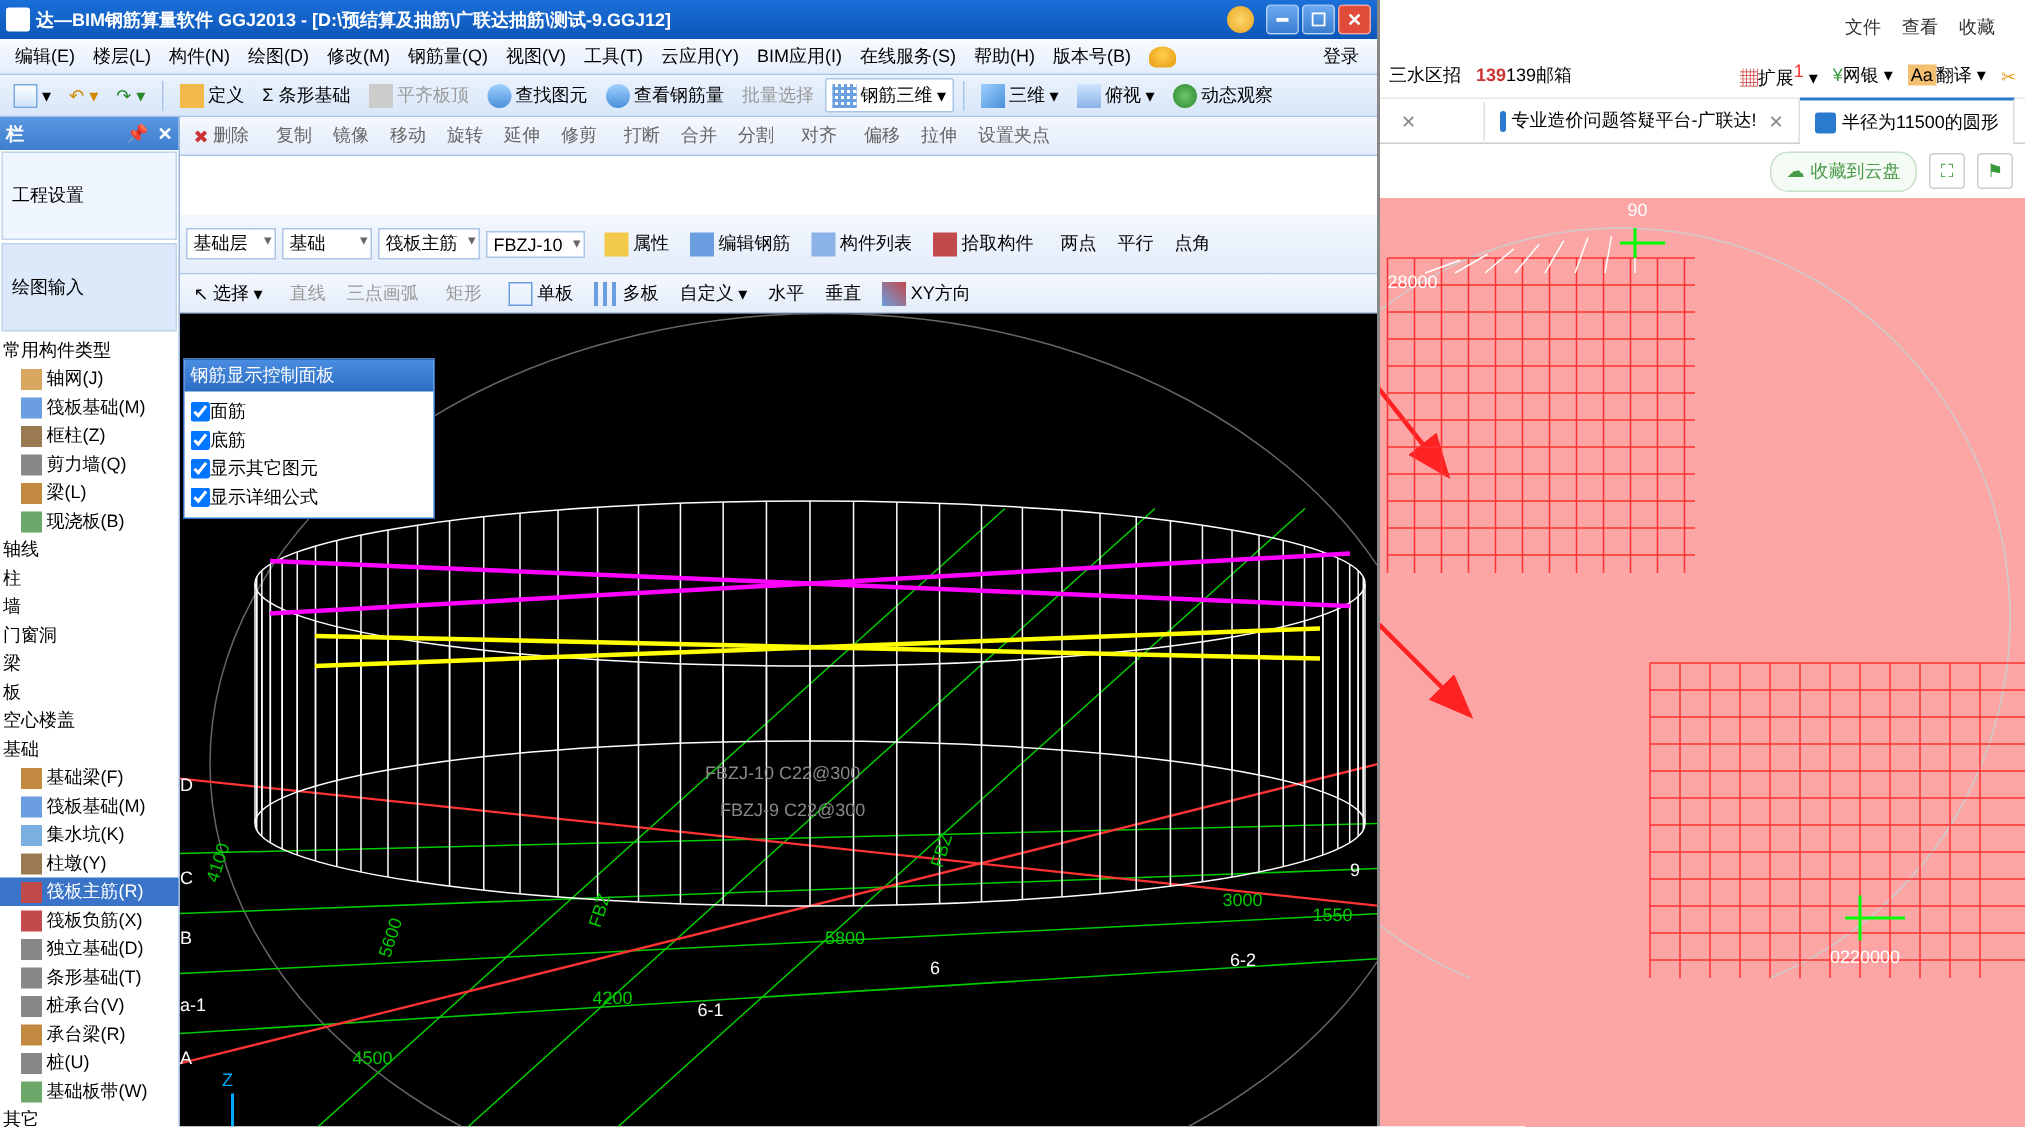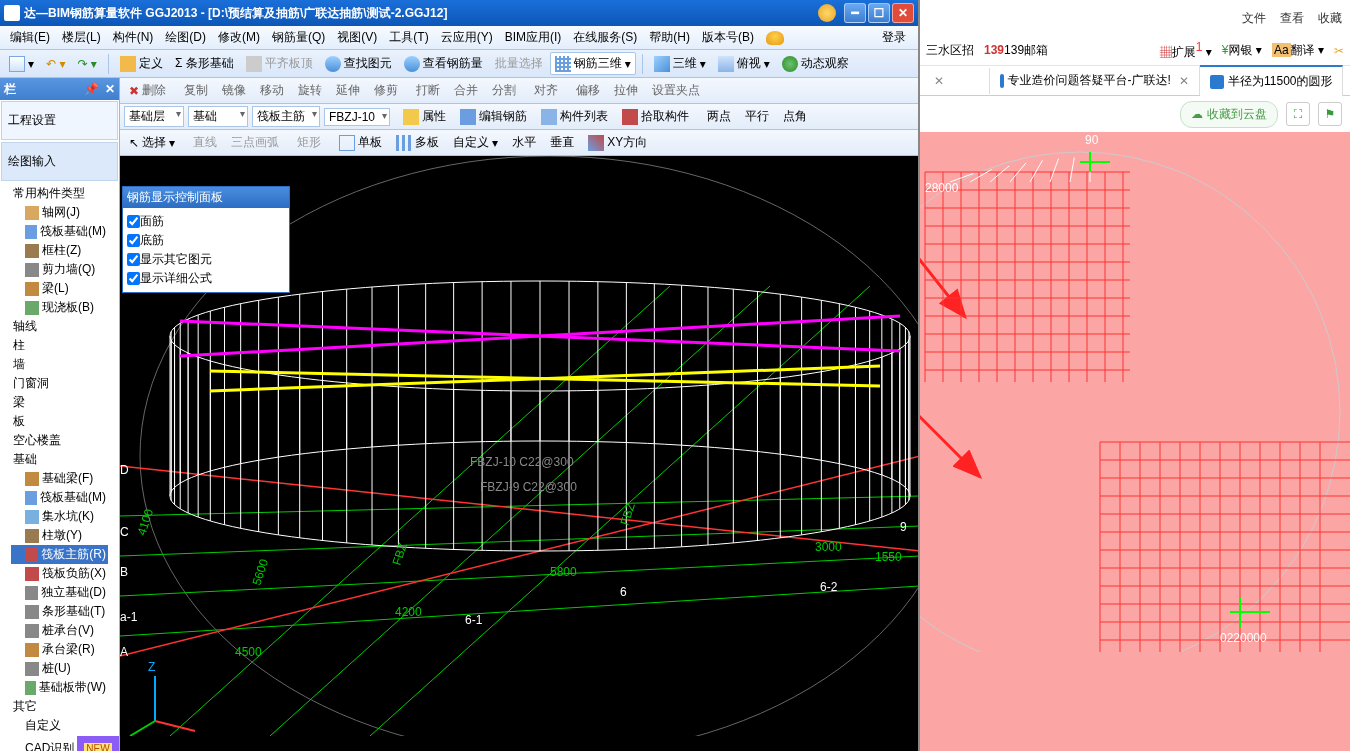--- a/index.html
+++ b/index.html
@@ -15,40 +15,40 @@
 .menubar span { padding: 0 6px; cursor: default; }
 .menubar .login { margin-left: auto; padding-right: 8px; }
 .toolbar { height: 28px; background: linear-gradient(#eaf2fc,#d9e7fa); border-bottom: 1px solid #a9c5e8; display: flex; align-items: center; padding: 0 4px; gap: 2px; }
 .toolbar .sep { width:1px; height:20px; background:#a9c5e8; margin:0 4px; }
 .tbtn { padding: 2px 4px; display: inline-flex; align-items: center; gap: 3px; border: 1px solid transparent; border-radius: 2px; }
 .icon16 { width:16px; height:16px; display:inline-block; }
 .content { flex:1; display:flex; min-height:0; }
 .sidebar { width:120px; background:#fff; border-right:1px solid #9ab8dd; display:flex; flex-direction:column; }
 .sidehead { height:22px; background: linear-gradient(#5a96e0,#3f7fcf); color:#fff; display:flex; align-items:center; padding:0 4px; font-weight:bold; }
 .sidehead .x { margin-left:auto; }
-.sidecat { padding:10px 6px; border:1px solid #c0d4ec; background:#f0f6ff; margin:1px; }
+.sidecat { padding:20px 6px; border:1px solid #c0d4ec; background:#f0f6ff; margin:1px; }
 .sidecat.active { background:#dce9fa; }
-.tree { flex:1; overflow:auto; padding:2px 11px; }
+.tree { flex:1; overflow:auto; padding:2px 0; }
 .treeitem { padding:1px 2px 1px 14px; display:flex; align-items:center; gap:3px; white-space:nowrap; }
 .treeitem.l1 { padding-left:2px; font-weight:normal; }
 .treeitem .ticon { width:14px; height:14px; display:inline-block; }
 .treeitem.sel { background:#3a74c8; color:#fff; }
 .mainarea { flex:1; display:flex; flex-direction:column; min-width:0; }
 .subtb { height:26px; background:linear-gradient(#f4f8fe,#e3ecfa); border-bottom:1px solid #a9c5e8; display:flex; align-items:center; padding:0 4px; gap:4px; color:#666; }
-.subtb2 { height:26px; background:linear-gradient(#f4f8fe,#e3ecfa); border-bottom:1px solid #a9c5e8; display:flex; align-items:center; padding:0 4px; gap:4px; }
+.subtb2 { height:40px; background:linear-gradient(#f4f8fe,#e3ecfa); border-bottom:1px solid #a9c5e8; display:flex; align-items:center; padding:0 4px; gap:4px;margin-top:39px; }
 .subtb3 { height:26px; background:linear-gradient(#f4f8fe,#e3ecfa); border-bottom:1px solid #a9c5e8; display:flex; align-items:center; padding:0 4px; gap:4px; }
 .combo { border:1px solid #a9c5e8; background:#fff; padding:1px 14px 1px 4px; position:relative; min-width:60px; }
 .combo::after { content:"▾"; position:absolute; right:2px; top:1px; color:#666; font-size:10px; }
 .viewport { flex:1; background:#000; position:relative; overflow:hidden; }
 .floatpanel { position:absolute; left:2px; top:30px; width:168px; background:#fff; border:1px solid #2a6dc2; }
 .floatpanel .fphead { background:linear-gradient(#4a8de0,#2a6dc2); color:#fff; padding:2px 4px; }
 .floatpanel .fpbody { padding:4px; }
 .floatpanel label { display:flex; align-items:center; gap:0; padding:1px 0; }
 .right-app { flex:1; height:751px; display:flex; flex-direction:column; background:#fff; }
-.rtop { height:36px; display:flex; align-items:center; padding:0 8px; gap:14px; justify-content:flex-end; color:#333; }
+.rtop { height:36px; display:flex; align-items:center; padding:0 20px; gap:14px; justify-content:flex-end; color:#333; }
 .raddr { height:34px; display:flex; align-items:center; padding:0 6px; gap:6px; border-top:1px solid #ddd; border-bottom:1px solid #ddd; }
 .raddr .url { flex:1; color:#888; overflow:hidden; white-space:nowrap; }
 .raddr .url b { color:#333; font-weight:normal; }
 .rbook { height:30px; display:flex; align-items:center; padding:0 6px; gap:10px; border-bottom:1px solid #e5e5e5; }
 .rbook .bgroup { margin-left:auto; display:flex; gap:10px; align-items:center; }
 .rtabs { height:30px; display:flex; align-items:center; border-bottom:1px solid #ccc; }
 .rtab { padding:6px 10px; border-right:1px solid #ddd; display:flex; align-items:center; gap:4px; max-width:210px; overflow:hidden; white-space:nowrap; }
 .rtab .tx { margin-left:4px; color:#888; }
 .rcontent { flex:1; background:#fff; position:relative; display:flex; flex-direction:column; }
 .rcontrols { height:36px; display:flex; align-items:center; justify-content:flex-end; padding:0 8px; gap:8px; }
@@ -56,21 +56,21 @@
 .sqbtn { width:24px; height:24px; border:1px solid #ccc; display:flex; align-items:center; justify-content:center; border-radius:3px; }
 .cadview { flex:1; background:#fca5a5; position:relative; }
 svg { display:block; }
 </style>
 </head>
 <body>
 
 <div class="left-app">
   <div class="titlebar">
     <span class="title-icon"></span>
-    <span>达—BIM钢筋算量软件 GGJ2013 - [D:\预结算及抽筋\广联达抽筋\测试-2.GGJ12]</span>
+    <span>达—BIM钢筋算量软件 GGJ2013 - [D:\预结算及抽筋\广联达抽筋\测试-9.GGJ12]</span>
     <span class="spacer"></span>
     <span style="width:18px;height:18px;background:radial-gradient(circle,#ffd86b,#e8a220);border-radius:50%;margin-right:6px;"></span>
     <span class="winbtn min">━</span>
     <span class="winbtn max">☐</span>
     <span class="winbtn close">✕</span>
   </div>
 
   <div class="menubar">
     <span>编辑(E)</span>
     <span>楼层(L)</span>

